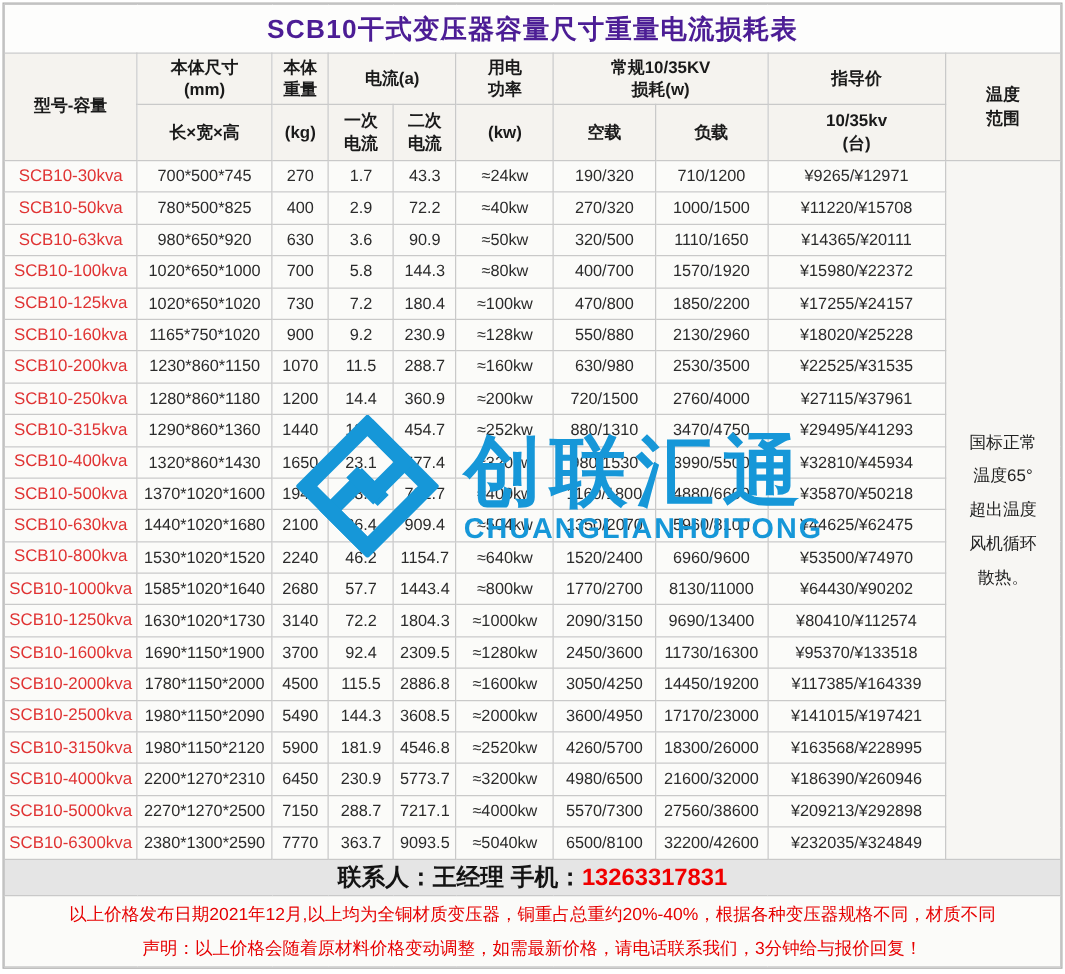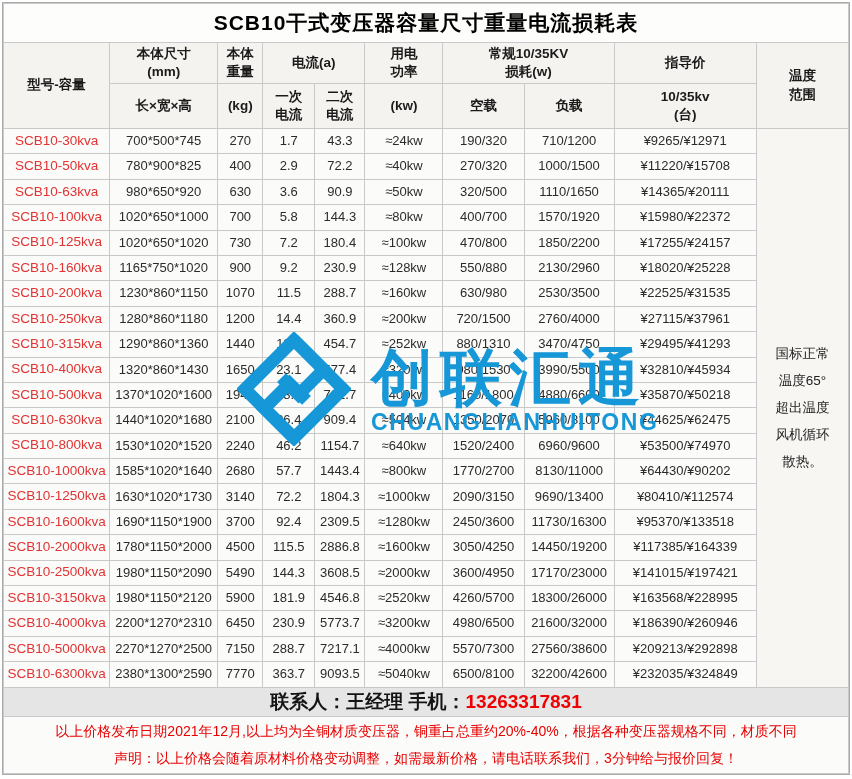--- a/index.html
+++ b/index.html
@@ -5,21 +5,21 @@
   :root{
     --red:#e03333; --phone-red:#f00000; --note-red:#e60000;
     --wm-blue:#1697d8; --border:#c9c9c9; --ink:#2b2b2b;
   }
   html,body{margin:0;padding:0;background:#ffffff;}
   body{width:852px;height:779px;font-family:"Liberation Sans","DejaVu Sans",sans-serif;color:var(--ink);}
   .frame{position:relative;width:846px;margin:2px;border:1px solid #ababab;background:#fdfdfc;}
   table{border-collapse:collapse;width:100%;table-layout:fixed;}
   td,th{border:1px solid var(--border);text-align:center;vertical-align:middle;padding:0 2px;overflow:hidden;}
   .pre{white-space:pre-line;}
-  .title-cell{height:38px;font-size:21px;font-weight:bold;color:#000000;letter-spacing:1px;background:#fdfdfc;}
+  .title-cell{height:38px;font-size:21px;font-weight:bold;color:#4c1d95;letter-spacing:1px;background:#fdfdfc;}
   thead th{background:#f5f3ef;color:#1a1a1a;font-weight:bold;font-size:13.5px;line-height:1.35;}
   .hr1 th{height:40px;}
   .hr2 th{height:44px;}
   tbody td{height:24.4px;font-size:13px;background:#fbfbf9;line-height:1.1;}
   tbody td.cell-model{color:var(--red);font-size:13.5px;}
   td.temp-note{font-size:13.5px;line-height:2.0;background:#f7f6f3;color:#222;}
   .contact-cell{height:28px;font-size:19px;font-weight:bold;color:#141414;background:#e5e5e5;}
   .contact-cell .phone{color:var(--phone-red);}
   .notes-cell{height:56px;background:#fbfbf9;}
   .notes-cell div{color:var(--note-red);font-size:14px;line-height:27px;}
@@ -91,21 +91,21 @@
           <td class="cell-load-loss">710/1200</td>
           <td class="cell-guide-price">¥9265/¥12971</td>
           <td rowspan="22" class="temp-note pre">国标正常
 温度65°
 超出温度
 风机循环
 散热。</td>
         </tr>
         <tr>
           <td class="cell-model">SCB10-50kva</td>
-          <td class="cell-body-size">780*900*825</td>
+          <td class="cell-body-size">780*500*825</td>
           <td class="cell-body-weight">400</td>
           <td class="cell-primary-current">2.9</td>
           <td class="cell-secondary-current">72.2</td>
           <td class="cell-power">≈40kw</td>
           <td class="cell-noload-loss">270/320</td>
           <td class="cell-load-loss">1000/1500</td>
           <td class="cell-guide-price">¥11220/¥15708</td>
         </tr>
         <tr>
           <td class="cell-model">SCB10-63kva</td>

